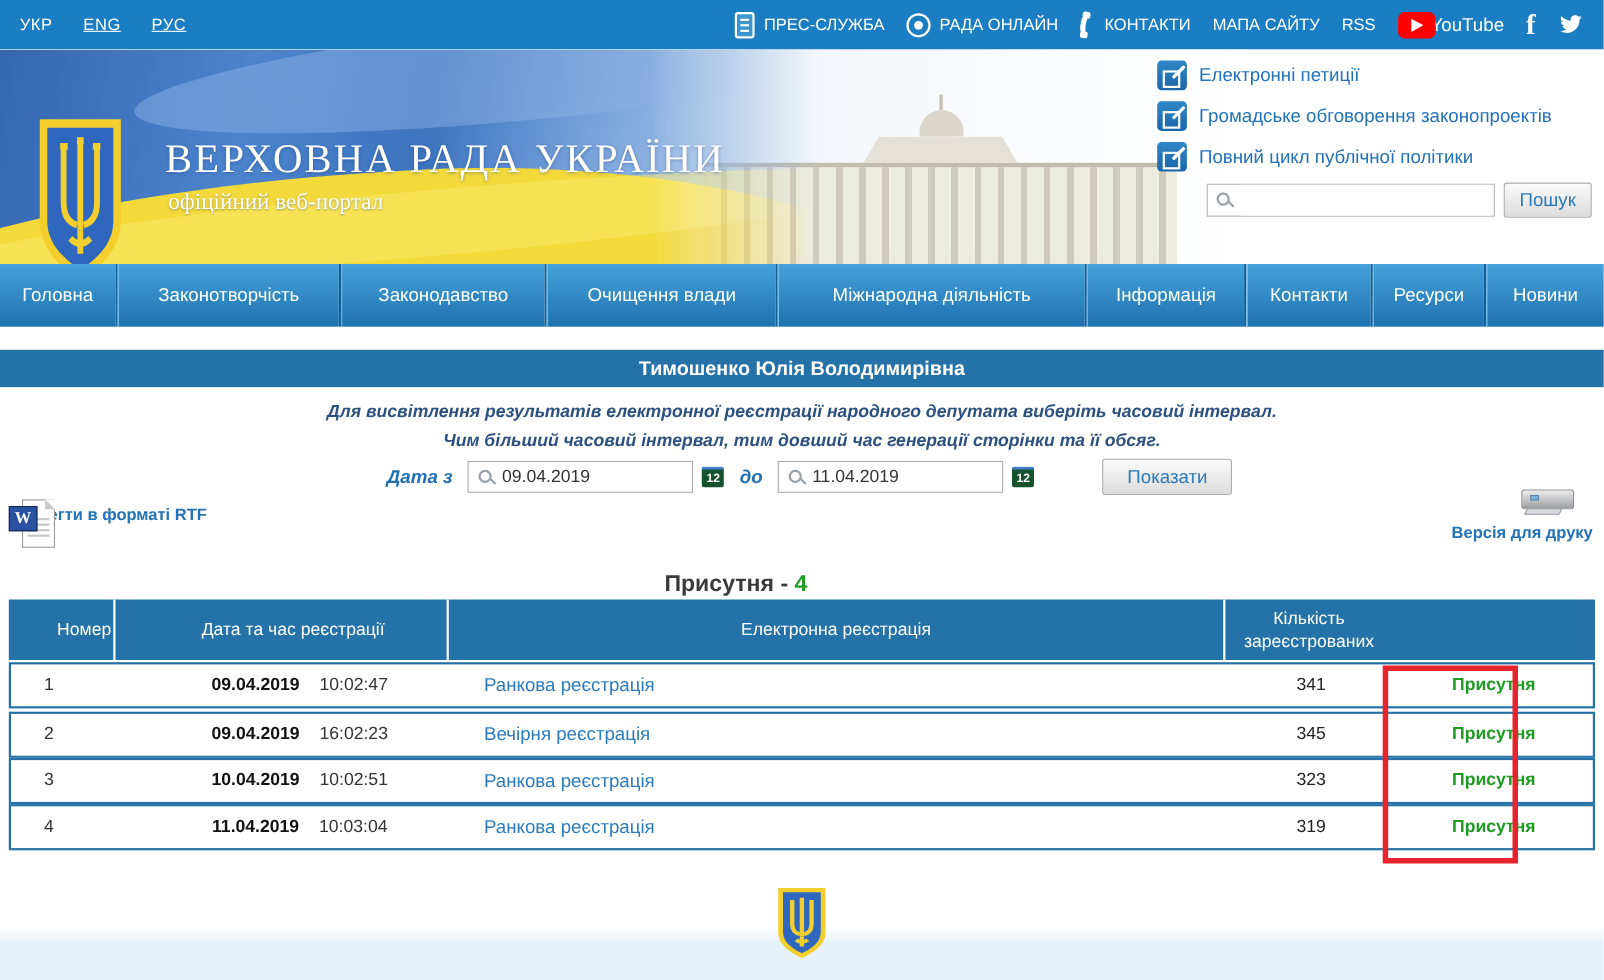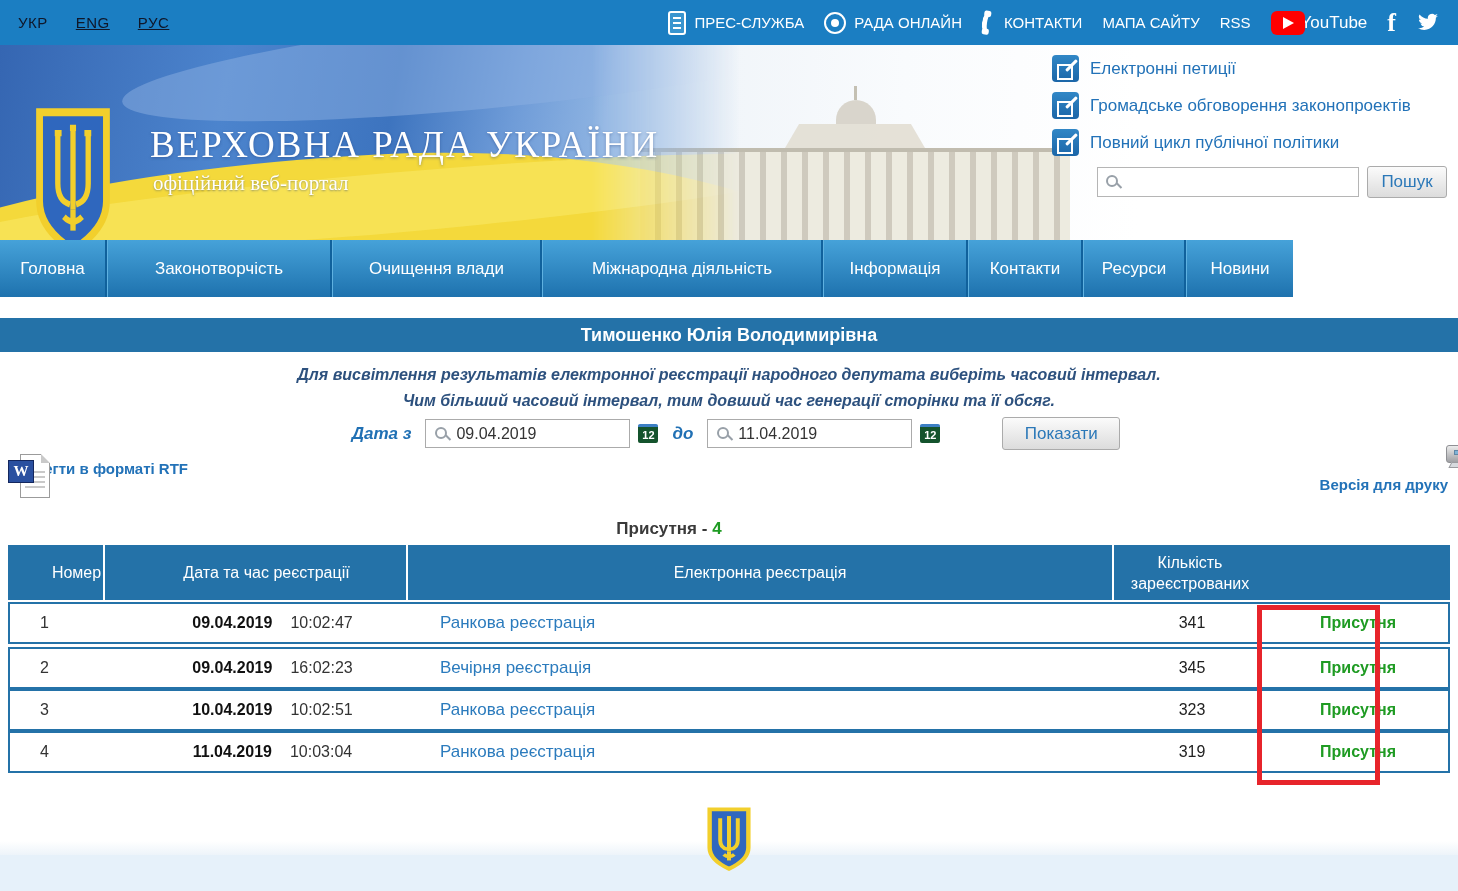--- a/index.html
+++ b/index.html
@@ -8,21 +8,21 @@
     position:relative; overflow:hidden; background:#fff;
     font-family:"Liberation Sans", sans-serif; color:#222;
   }
   
   .topbar {
     position:absolute; top:0; left:0; width:1458px; height:45px;
     background:#1b7ec2; display:flex; align-items:center; color:#fff;
     padding:0 18px; font-size:15px;
   }
   .topbar .langs { display:flex; gap:28px; }
-  .topbar .lang { color:#0f172a; cursor:pointer; letter-spacing:.5px; }
+  .topbar .lang { color:#ffffff; cursor:pointer; letter-spacing:.5px; }
   .topbar .lang.u { text-decoration:underline; }
   .topbar .right { margin-left:auto; display:flex; align-items:center; gap:20px; }
   .tb-item { display:flex; align-items:center; gap:8px; cursor:pointer; white-space:nowrap; }
   
   .icon-doc { width:18px; height:24px; border:2px solid #fff; border-radius:3px; background:#3a95cf; position:relative; }
   .icon-doc::before { content:""; position:absolute; left:3px; top:4px; width:8px; height:2px; background:#fff; box-shadow:0 5px 0 #fff, 0 10px 0 #fff; }
   .icon-radio { width:22px; height:22px; border:2px solid #fff; border-radius:50%; position:relative; }
   .icon-radio::before { content:""; position:absolute; left:5px; top:5px; width:8px; height:8px; background:#fff; border-radius:50%; }
   .icon-phone { width:14px; height:24px; border:4px solid transparent; border-left:5px solid #fff; border-radius:50%; transform:rotate(8deg); position:relative; }
   .icon-phone::before,.icon-phone::after { content:""; position:absolute; width:7px; height:6px; background:#fff; border-radius:2px; left:-4px; }
@@ -92,27 +92,27 @@
   .tools { position:absolute; top:452px; left:0; width:1458px; height:72px; }
   .rtf { position:absolute; left:8px; top:2px; cursor:pointer; }
   .icon-word { position:relative; width:44px; height:48px; }
   .iw-sheet { position:absolute; left:12px; top:0; width:30px; height:44px; background:#fff; border:1px solid #9b9b9b; }
   .iw-sheet::before { content:""; position:absolute; right:-1px; top:-1px; border-top:9px solid #fff; border-left:9px solid #c9c9c9; }
   .iw-sheet::after { content:""; position:absolute; left:4px; top:16px; width:20px; height:2px; background:#c9c9c9;
     box-shadow:0 5px 0 #c9c9c9, 0 10px 0 #c9c9c9, 0 15px 0 #c9c9c9; }
   .iw-w { position:absolute; left:0; top:6px; width:26px; height:23px; background:#2a50a0; border:1px solid #14275e;
     color:#fff; font-family:"Liberation Serif", serif; font-weight:bold; font-size:15px; display:flex; align-items:center; justify-content:center; }
   .rtf .lbl, .print .lbl { color:#2272b8; font-size:15px; font-weight:bold; margin-top:6px; display:block; }
-  .print { position:absolute; right:10px; top:0; text-align:right; cursor:pointer; }
+  .print { position:absolute; right:10px; top:0; text-align:center; cursor:pointer; }
   .icon-print { position:relative; width:50px; height:40px; margin-left:auto; margin-right:2px; }
   .ip-paper { position:absolute; top:0; left:12px; width:26px; height:15px; background:#fdfdfd; border:1px solid #b5b5b5; transform:skewX(-20deg); }
   .ip-body { position:absolute; bottom:6px; left:0; width:48px; height:18px; background:linear-gradient(#ececec,#9fa0a4); border:1px solid #8f9094; border-radius:3px; }
   .ip-screen { position:absolute; bottom:14px; left:8px; width:8px; height:5px; background:#7fb3d6; border:1px solid #5f87a6; }
   .ip-slot { position:absolute; bottom:1px; left:4px; width:32px; height:6px; background:#d6dade; border:1px solid #9a9b9f; transform:skewX(-28deg); }
-  .presence { position:absolute; top:519px; left:0; width:1338px; text-align:center; font-size:17px; font-weight:bold; color:#3a3a3a; }
+  .presence { position:absolute; top:519px; left:0; width:1338px; text-align:center; font-size:21px; font-weight:bold; color:#3a3a3a; }
   .presence .cnt { color:#1f9b23; }
   
   .tblhead { position:absolute; top:545px; left:8px; width:1442px; height:55px; display:flex; background:#2472a8;
     color:#fff; font-size:16px; }
   .th { display:flex; align-items:center; justify-content:center; text-align:center; border-right:2px solid #fff; padding:0 6px; line-height:21px; }
   .th:last-child { border-right:none; }
   .c1{width:97px;flex:none;padding-left:48px;} .c2{width:303px;flex:none;padding-left:28px;} .c3{width:706px;flex:none;} .c4{width:152px;flex:none;} .c5{flex:1;}
   .trow { position:absolute; left:8px; width:1442px; height:42px; display:flex; align-items:center;
     background:#fff; border:2px solid #2472a8; font-size:16px; }
   .td { display:flex; align-items:center; height:100%; }
@@ -218,21 +218,22 @@
         <span class="icon-search"></span>
         <input type="text" value="" style="">
       </span>
       <button class="btn sbtn">Пошук</button>
     </div>
   </div>
 </div>
 
 <div class="nav">
   <div class="nav-item" style="width:107px">Головна</div>
-  <div class="nav-item" style="width:225px">Законотворчість</div>
+  <div class="nav-item" style="width:203px">Законотворчість</div>
+  <div class="nav-item" style="width:187px">Законодавство</div>
   <div class="nav-item" style="width:210px">Очищення влади</div>
   <div class="nav-item" style="width:281px">Міжнародна діяльність</div>
   <div class="nav-item" style="width:145px">Інформація</div>
   <div class="nav-item" style="width:115px">Контакти</div>
   <div class="nav-item" style="width:103px">Ресурси</div>
   <div class="nav-item" style="width:107px">Новини</div>
 </div>
 
 <div class="ptitle">Тимошенко Юлія Володимирівна</div>
 

